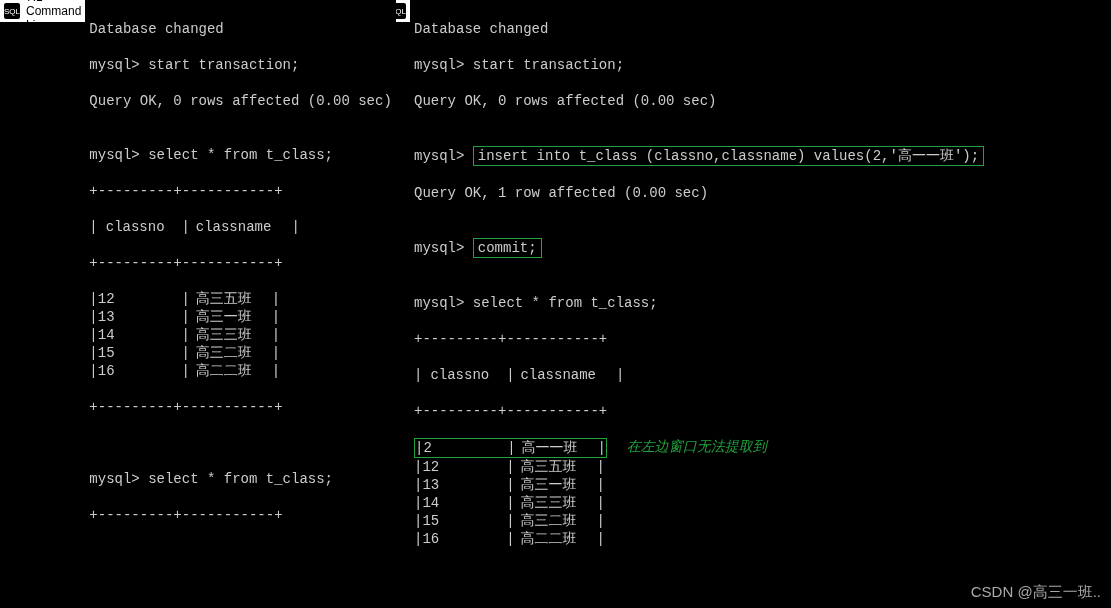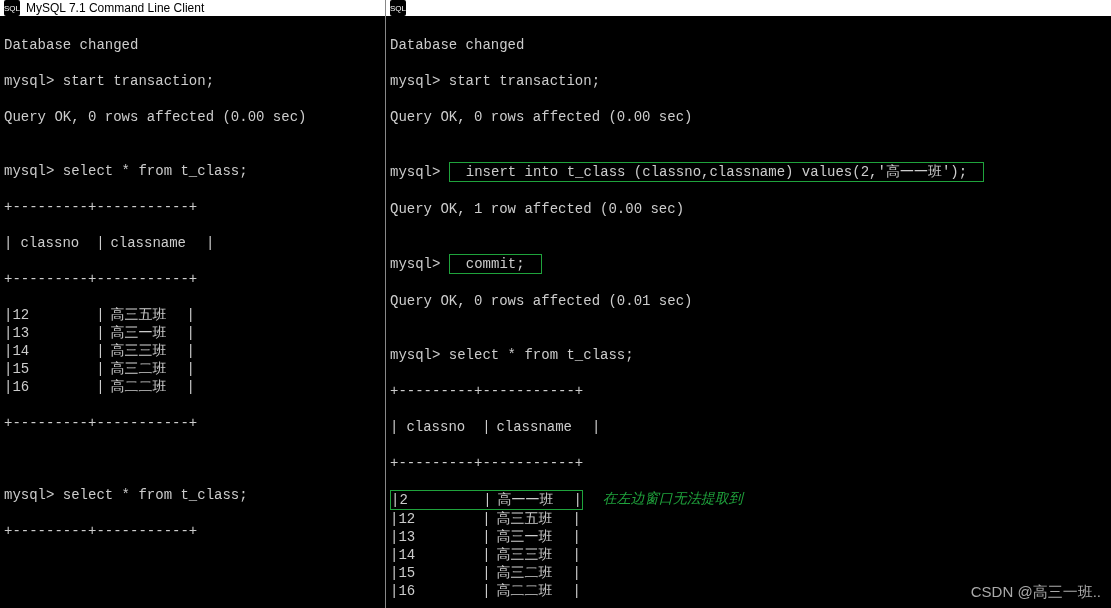--- a/index.html
+++ b/index.html
@@ -7,21 +7,21 @@
     width: 1111px;
     height: 608px;
     background: #000;
     font-family: "Courier New", monospace;
     font-size: 14px;
     color: #ccc;
     overflow: hidden;
     position: relative;
   }
   .panes { display: flex; height: 100%; }
-  .pane { display: flex; flex-direction: column; }
+  .pane { display: flex; flex-direction: row; }
   .pane-left { width: 386px; border-right: 1px solid #888; }
   .pane-right { flex: 1; }
   .titlebar {
     height: 22px;
     background: #fff;
     color: #000;
     display: flex;
     align-items: center;
     padding: 0 4px;
     font-family: Arial, sans-serif;
@@ -37,21 +37,21 @@
     border-radius: 2px;
   }
   .term {
     flex: 1;
     background: #000;
     padding: 2px 4px;
     line-height: 18px;
     white-space: pre;
     position: relative;
   }
-  .box-green { border: 1px solid #1fa33c; padding: 0 16px; display: inline-block; }
+  .box-green { border: 1px solid #1fa33c; padding: 0 4px; display: inline-block; }
   .note-green { color: #1fa33c; margin-left: 20px; font-style: italic; }
   .tbl { margin: 0; }
   .trow { display: flex; }
   .tcell-no { width: 80px; text-align: left; padding-right: 4px; }
   .tcell-sep { width: 16px; text-align: center; }
   .tcell-name { padding-left: 2px; }
   .thead .tcell-no { text-align: left; padding-left: 8px; }
   .row-green { border: 1px solid #1fa33c; }
   .watermark {
     position: absolute;
@@ -100,21 +100,20 @@
     </div>
     <div class="term">
 <div>Database changed</div>
 <div>mysql&gt; start transaction;</div>
 <div>Query OK, 0 rows affected (0.00 sec)</div>
 <div></div>
 <div><span>mysql&gt; </span><span class="box-green">insert into t_class (classno,classname) values(2,'高一一班');</span></div>
 <div>Query OK, 1 row affected (0.00 sec)</div>
 <div></div>
 <div><span>mysql&gt; </span><span class="box-green">commit;</span><span class="note-green"></span></div>
-<div>Query OK, 0 rows affected (0.01 sec)</div>
 <div></div>
 <div>mysql&gt; select * from t_class;</div>
 <div class="divline">+---------+-----------+</div>
 <div class="trow thead"><span>|</span><span class="tcell-no">classno</span><span class="tcell-sep">|</span><span class="tcell-name">classname</span><span style="margin-left:20px">|</span></div>
 <div class="divline">+---------+-----------+</div>
 <div id="right-tbody" class="tbl"><div class="trow"><span class="row-green" style="display: inline-flex;"><span>|</span><span class="tcell-no">2</span><span class="tcell-sep">|</span><span class="tcell-name">高一一班</span><span style="margin-left: 20px;">|</span></span><span class="note-green">在左边窗口无法提取到</span></div><div class="trow"><span style="display: inline-flex;"><span>|</span><span class="tcell-no">12</span><span class="tcell-sep">|</span><span class="tcell-name">高三五班</span><span style="margin-left: 20px;">|</span></span></div><div class="trow"><span style="display: inline-flex;"><span>|</span><span class="tcell-no">13</span><span class="tcell-sep">|</span><span class="tcell-name">高三一班</span><span style="margin-left: 20px;">|</span></span></div><div class="trow"><span style="display: inline-flex;"><span>|</span><span class="tcell-no">14</span><span class="tcell-sep">|</span><span class="tcell-name">高三三班</span><span style="margin-left: 20px;">|</span></span></div><div class="trow"><span style="display: inline-flex;"><span>|</span><span class="tcell-no">15</span><span class="tcell-sep">|</span><span class="tcell-name">高三二班</span><span style="margin-left: 20px;">|</span></span></div><div class="trow"><span style="display: inline-flex;"><span>|</span><span class="tcell-no">16</span><span class="tcell-sep">|</span><span class="tcell-name">高二二班</span><span style="margin-left: 20px;">|</span></span></div></div>
 
 
 
 

